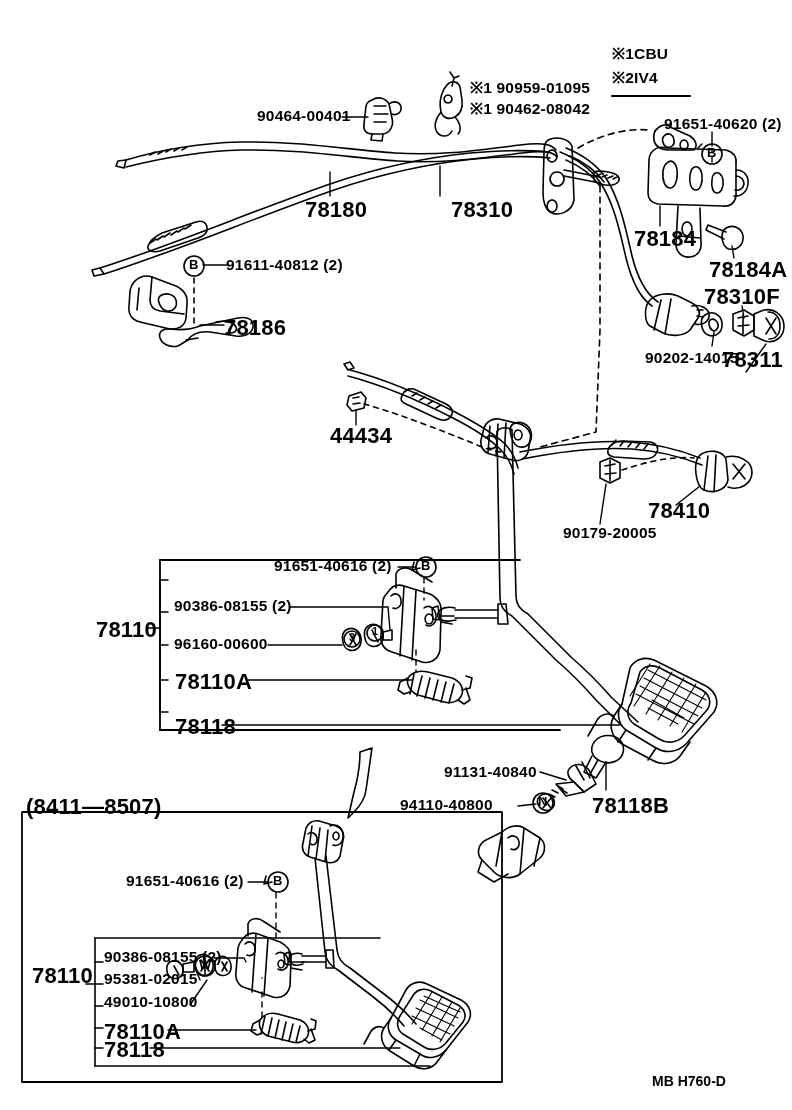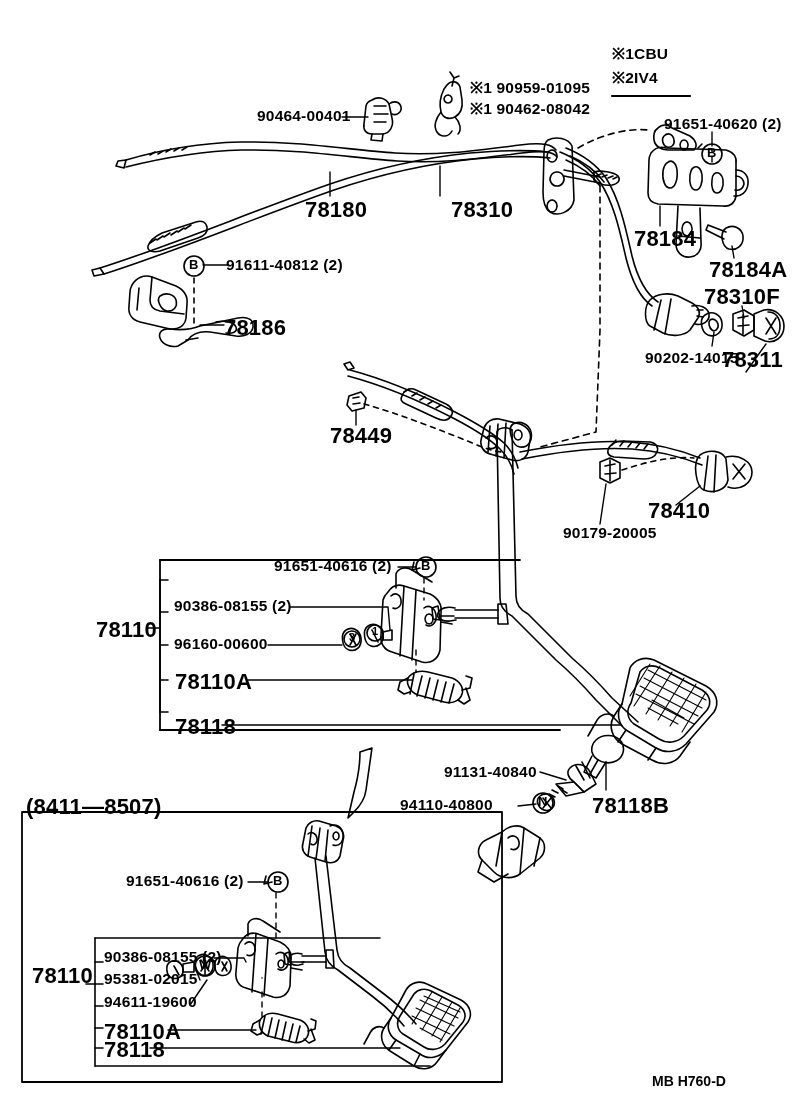--- a/index.html
+++ b/index.html
@@ -509,40 +509,40 @@
 
 <div class="lbl big" style="left:634px;top:228px;">78184</div>
 <div class="lbl big" style="left:709px;top:259px;">78184A</div>
 <div class="lbl big" style="left:704px;top:286px;">78310F</div>
 <div class="lbl" style="left:645px;top:350px;">90202-14015</div>
 <div class="lbl big" style="left:722px;top:349px;">78311</div>
 
 <div class="lbl" style="left:226px;top:257px;">91611-40812 (2)</div>
 <div class="lbl big" style="left:224px;top:317px;text-align:right;">78186</div>
 
-<div class="lbl big" style="left:330px;top:425px;">78449</div>
+<div class="lbl big" style="left:330px;top:425px;">44434</div>
 <div class="lbl big" style="left:648px;top:500px;">78410</div>
 <div class="lbl" style="left:563px;top:525px;">90179-20005</div>
 
 <div class="lbl" style="left:274px;top:558px;">91651-40616 (2)</div>
 <div class="lbl" style="left:174px;top:598px;">90386-08155 (2)</div>
 <div class="lbl" style="left:174px;top:636px;">96160-00600</div>
 <div class="lbl big" style="left:175px;top:671px;">78110A</div>
 <div class="lbl big" style="left:175px;top:716px;">78118</div>
 <div class="lbl big" style="left:96px;top:619px;">78110</div>
 
 <div class="lbl" style="left:444px;top:764px;">91131-40840</div>
 <div class="lbl" style="left:400px;top:797px;">94110-40800</div>
 <div class="lbl big" style="left:592px;top:795px;">78118B</div>
 
 <div class="lbl big" style="left:26px;top:796px;">(8411—8507)</div>
 <div class="lbl" style="left:126px;top:873px;">91651-40616 (2)</div>
 <div class="lbl" style="left:104px;top:949px;">90386-08155 (2)</div>
 <div class="lbl" style="left:104px;top:971px;">95381-02015</div>
-<div class="lbl" style="left:104px;top:994px;">94611-19600</div>
+<div class="lbl" style="left:104px;top:994px;">49010-10800</div>
 <div class="lbl big" style="left:104px;top:1021px;">78110A</div>
 <div class="lbl big" style="left:104px;top:1039px;">78118</div>
 <div class="lbl big" style="left:32px;top:965px;">78110</div>
 
 <div class="code" style="left:652px;top:1073px;">MB  H760-D</div>
 
 <div class="lbl" style="left:707px;top:146px;font-size:13px;">B</div>
 <div class="lbl" style="left:189px;top:258px;font-size:13px;">B</div>
 <div class="lbl" style="left:421px;top:559px;font-size:13px;">B</div>
 <div class="lbl" style="left:273px;top:874px;font-size:13px;">B</div>

